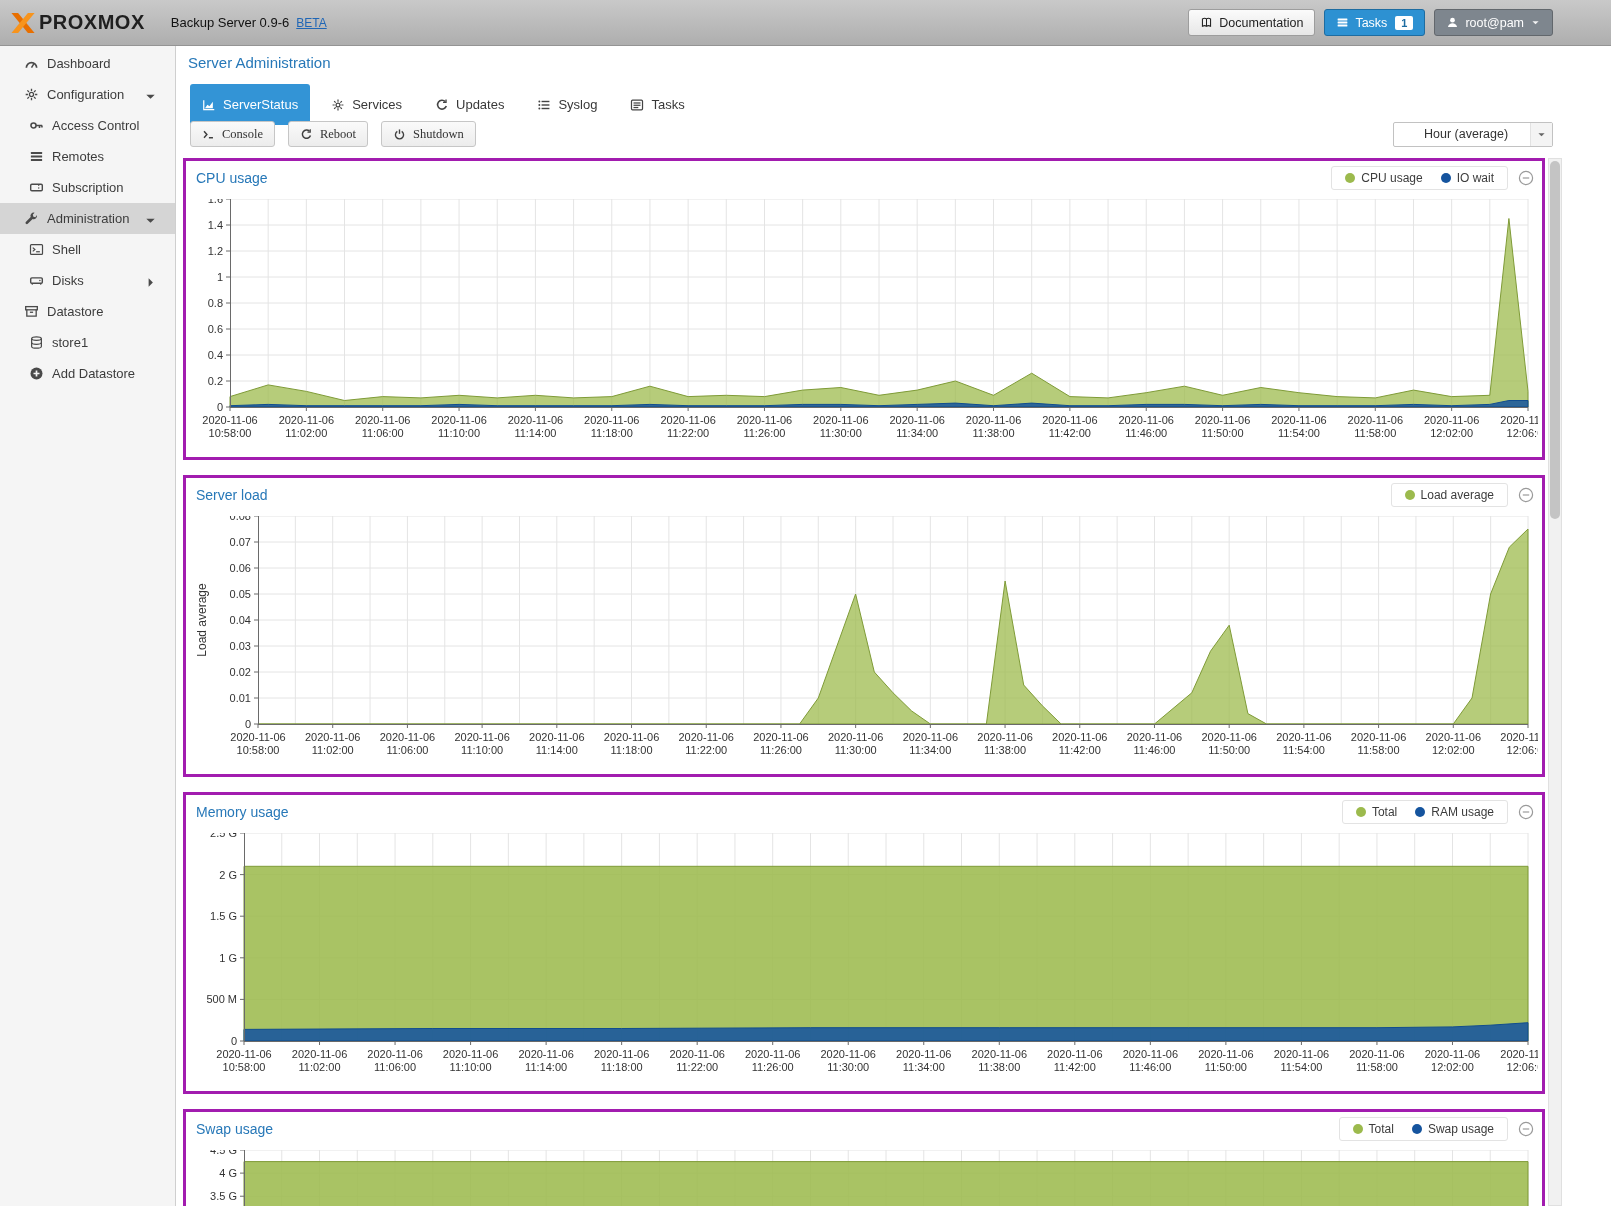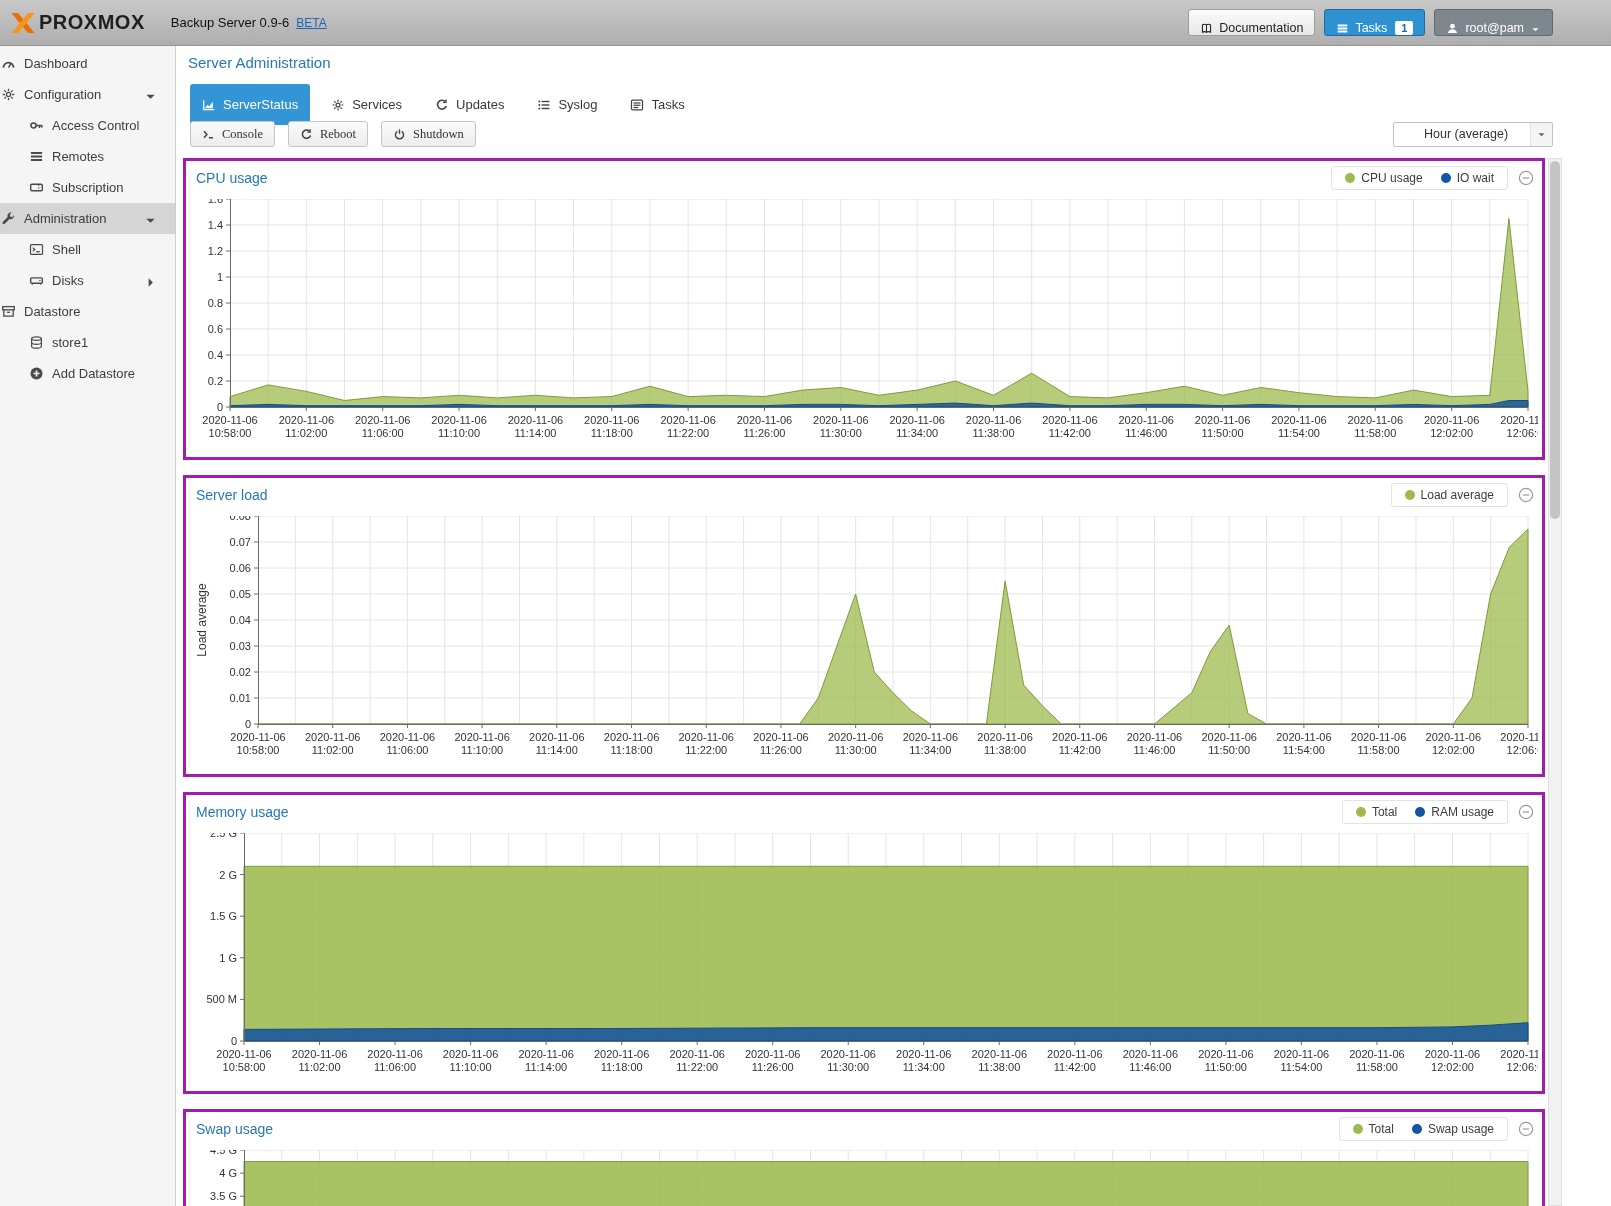--- a/index.html
+++ b/index.html
@@ -9,34 +9,34 @@
   
   .topbar { position:absolute; top:0; left:0; right:0; height:46px;
     background:linear-gradient(#c9c9c9,#aeaeae); border-bottom:1px solid #949494;
     display:flex; align-items:center; padding:0 10px; z-index:20; }
   .brand { display:flex; align-items:center; gap:3px; }
   .brand .logo { font-size:26px; }
   .brand-text { font-size:20px; font-weight:bold; color:#1f1f1f; letter-spacing:.5px; }
   .product { margin-left:14px; font-size:13px; color:#111;padding-left:12px; }
   .beta { margin-left:7px; font-size:12px; color:#1f66b6; text-decoration:underline; cursor:pointer; }
   .top-buttons { margin-left:auto; margin-right:48px; display:flex; gap:9px; align-items:center; }
-  .tb-btn { display:inline-flex; align-items:flex-end; gap:6px; height:27px; padding:0 11px;
+  .tb-btn { display:inline-flex; align-items:center; gap:6px; height:27px; padding:0 11px;
     border-radius:3px; font-size:12.5px; cursor:pointer; font-family:inherit; }
   .tb-btn .ico { font-size:13px; }
   .tb-btn.doc { background:linear-gradient(#fbfbfb,#e7e7e7); border:1px solid #9d9d9d; color:#222; }
   .tb-btn.tasks { background:#2d91d2; border:1px solid #1d6ca1; color:#fff; }
   .tb-btn.user { background:#7e868e; border:1px solid #62676c; color:#fff; }
   .badge { background:#fff; color:#1d6ca1; font-size:11px; font-weight:bold; border-radius:2px;
     padding:1px 6px; margin-left:2px; }
   .tb-btn .caret { font-size:11px; opacity:.9; }
 
   
   .sidebar { position:absolute; left:0; top:46px; bottom:0; width:176px; background:#f5f5f5;
     border-right:1px solid #cfcfcf; padding-top:2px; z-index:10; }
-  .side-item { position:relative; display:flex; align-items:center; height:31px; padding-left:0;
+  .side-item { position:relative; display:flex; align-items:center; height:31px; padding-left:23px;
     font-size:13px; color:#3c3c3c; cursor:pointer; white-space:nowrap; }
   .side-item.lvl1 { padding-left:28px; }
   .side-item.selected { background:#d5d5d5; }
   .side-item .ico { font-size:15px; color:#4a4a4a; margin-right:8px; width:16px; display:inline-flex; justify-content:center; }
   .expander { position:absolute; right:9px; top:10px; font-size:11px; color:#6f6f6f; }
 
   
   .main { position:absolute; left:176px; top:46px; right:0; bottom:0; background:#fff; }
   .page-title { position:absolute; left:12px; top:8px; font-size:15px; color:#2778b8; }
   .tabbar { position:absolute; left:14px; top:38px; display:flex; gap:9px; }

